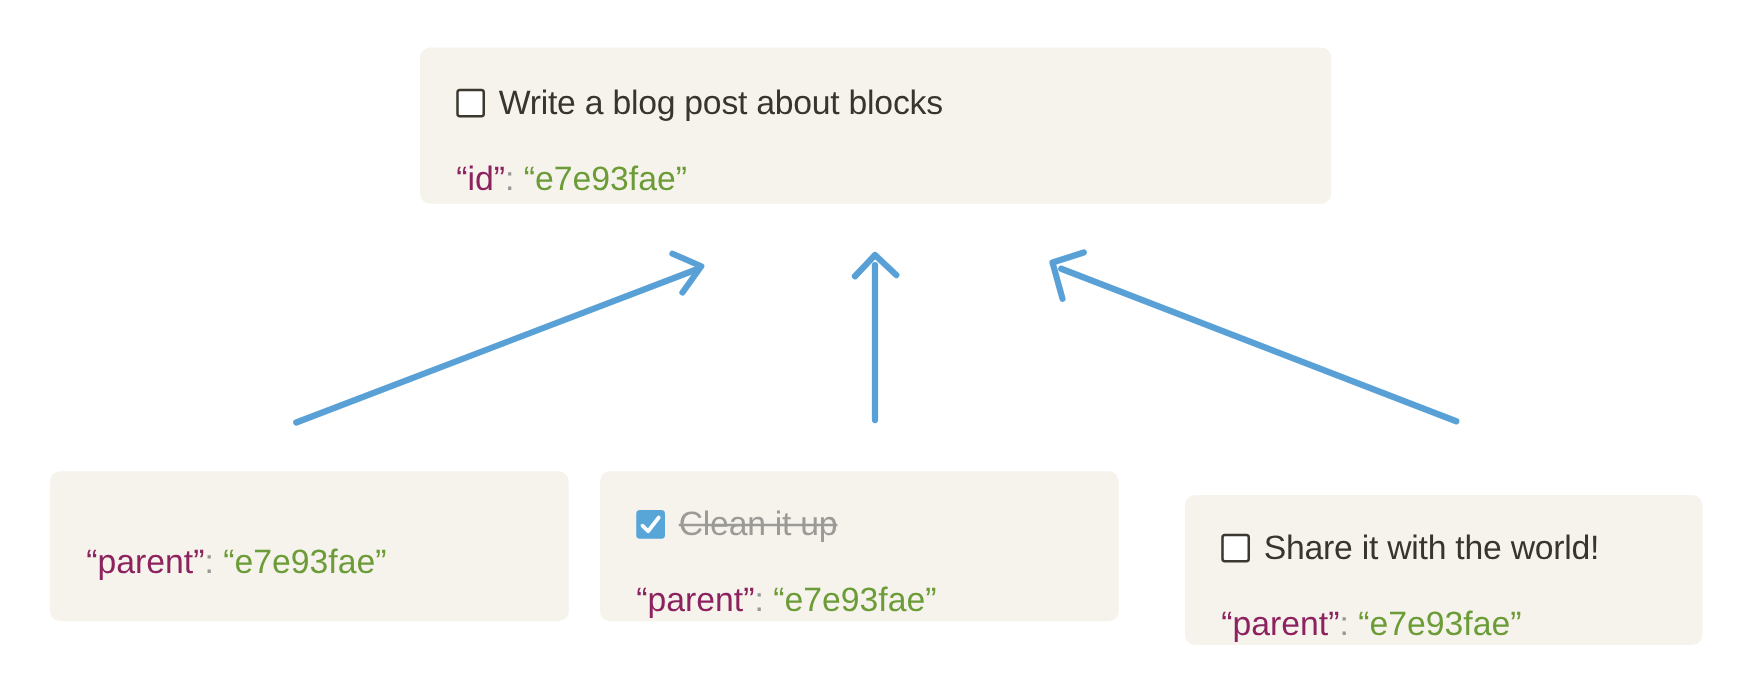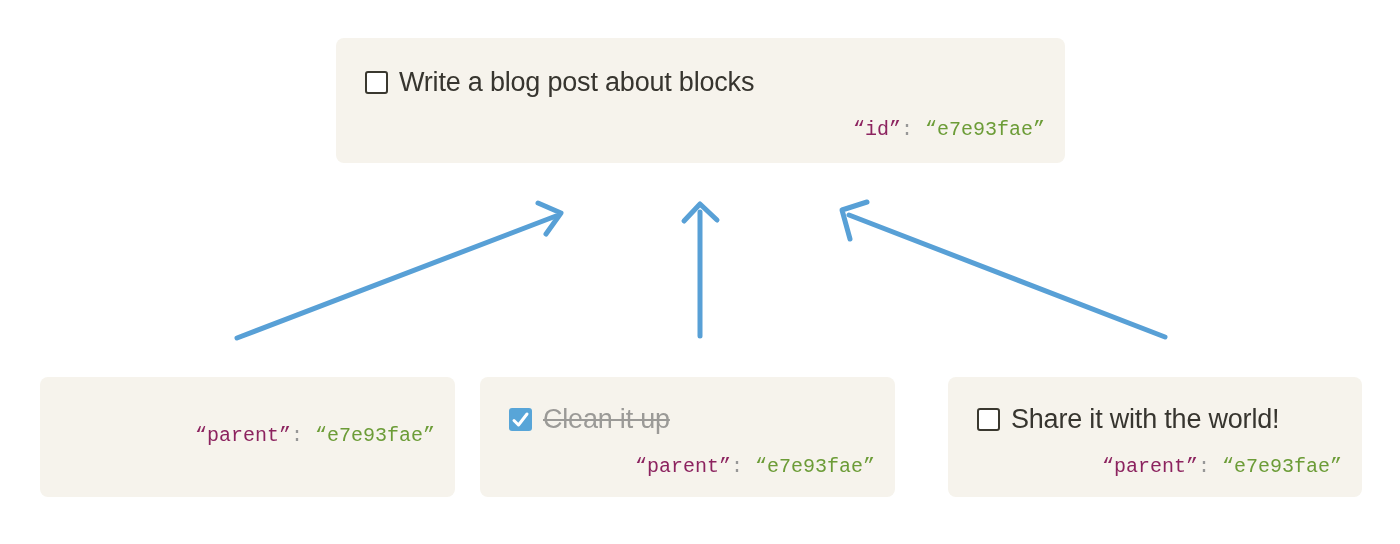--- a/index.html
+++ b/index.html
@@ -3,21 +3,20 @@
 <meta charset="utf-8">
 <style>
   html, body { margin: 0; padding: 0; background: #ffffff; }
   #canvas {
     position: relative;
     width: 1400px;
     height: 528px;
     background: var(--page-bg, #ffffff);
     overflow: hidden;
     font-family: "Liberation Sans", sans-serif;
-    text-align: right;
   }
 
   
   .arrows {
     position: absolute;
     left: 0; top: 0;
     pointer-events: none;
   }
   .arrows path {
     fill: none;
@@ -31,21 +30,21 @@
   .card {
     position: absolute;
     box-sizing: border-box;
     background: var(--card-bg, #f6f3ec);
     border-radius: 8px;
     padding: 27px 20px 0 29px;
   }
   #parent-card { left: 336px; top: 38px;  width: 729px; height: 125px; padding-top: 29px; }
   #child-0     { left: 40px;  top: 377px; width: 415px; height: 120px; }
   #child-1     { left: 480px; top: 377px; width: 415px; height: 120px; }
-  #child-2     { left: 948px; top: 377px; width: 414px; height: 120px; }
+  #child-2     { left: 948px; top: 396px; width: 414px; height: 120px; }
 
   .todo-row {
     display: flex;
     align-items: center;
     gap: 11px;
   }
   .checkbox {
     box-sizing: border-box;
     width: 23px; height: 23px;
     border-radius: 3px;
@@ -77,23 +76,23 @@
     letter-spacing: -0.2px;
     white-space: nowrap;
   }
   .done .title {
     color: var(--done-text, #9b9a97);
     text-decoration: line-through;
     text-decoration-thickness: 2px;
   }
 
   .code-line {
-    margin-top: 15px;
-    font-family: Liberation Mono, monospace;
-    font-size: 20px;
+    margin-top: 28px;
+    font-family: Liberation Sans, sans-serif;
+    font-size: 27px;
     line-height: 34px;
     white-space: pre;
   }
   .code-key   { color: var(--code-key, #8c235f); }
   .code-punct { color: var(--code-punct, #979797); }
   .code-value { color: var(--code-value, #6c9c37); }
 </style>
 </head>
 <body>
 

